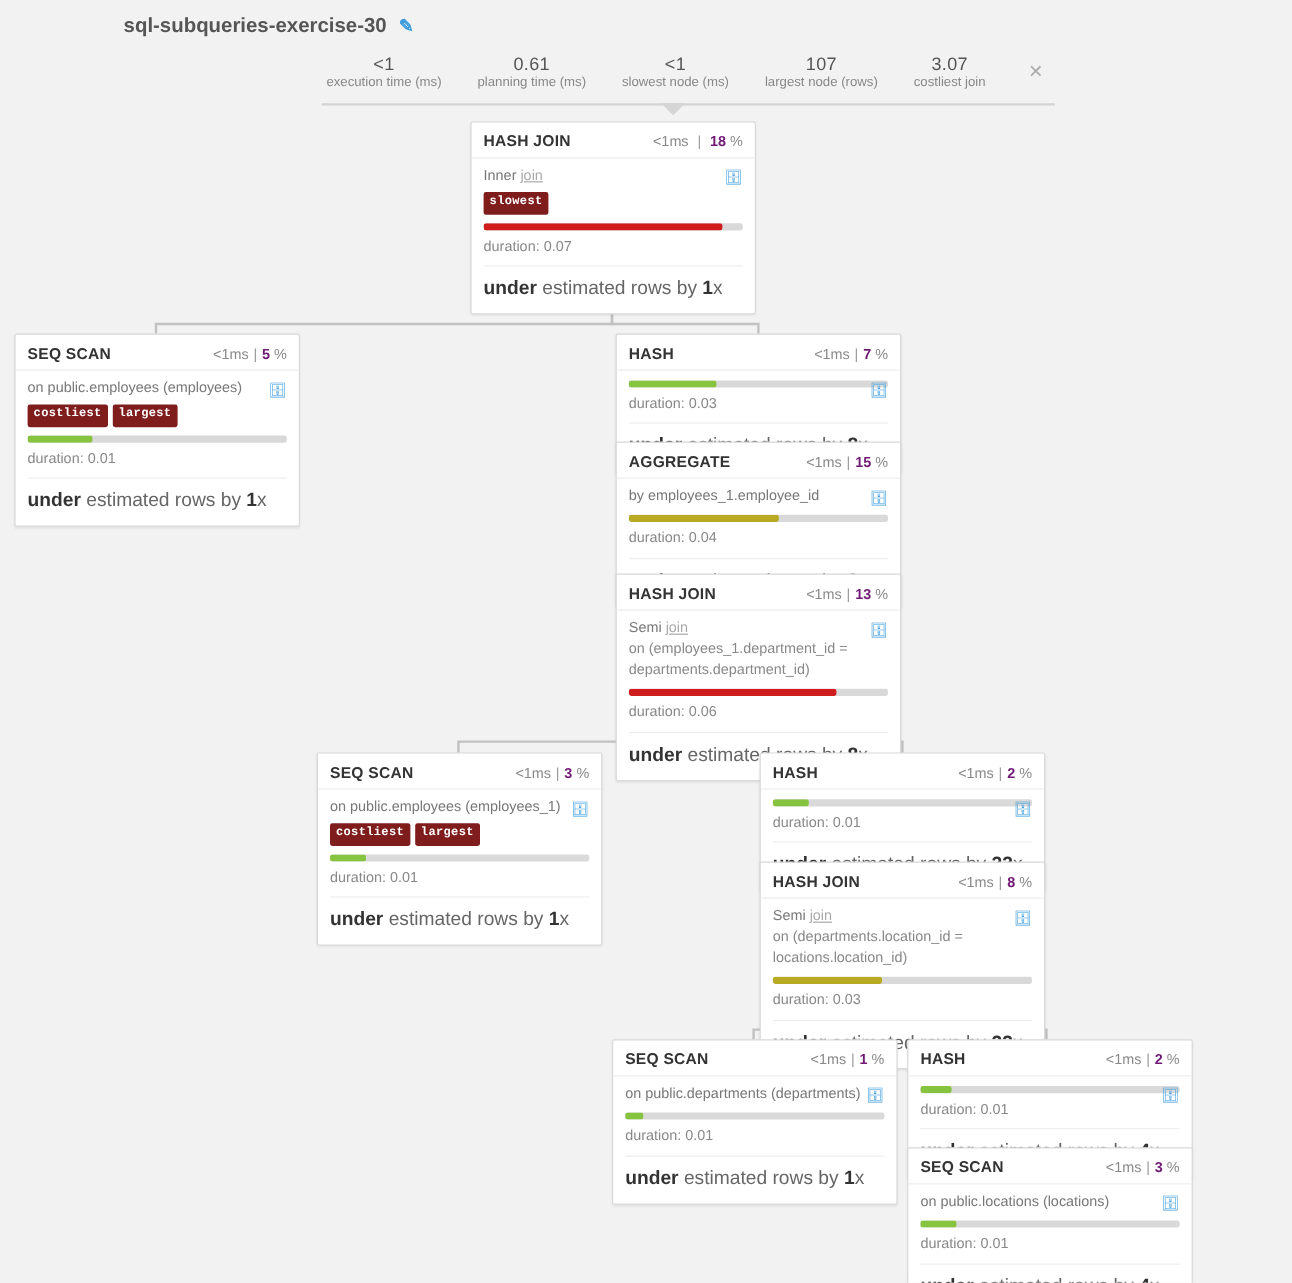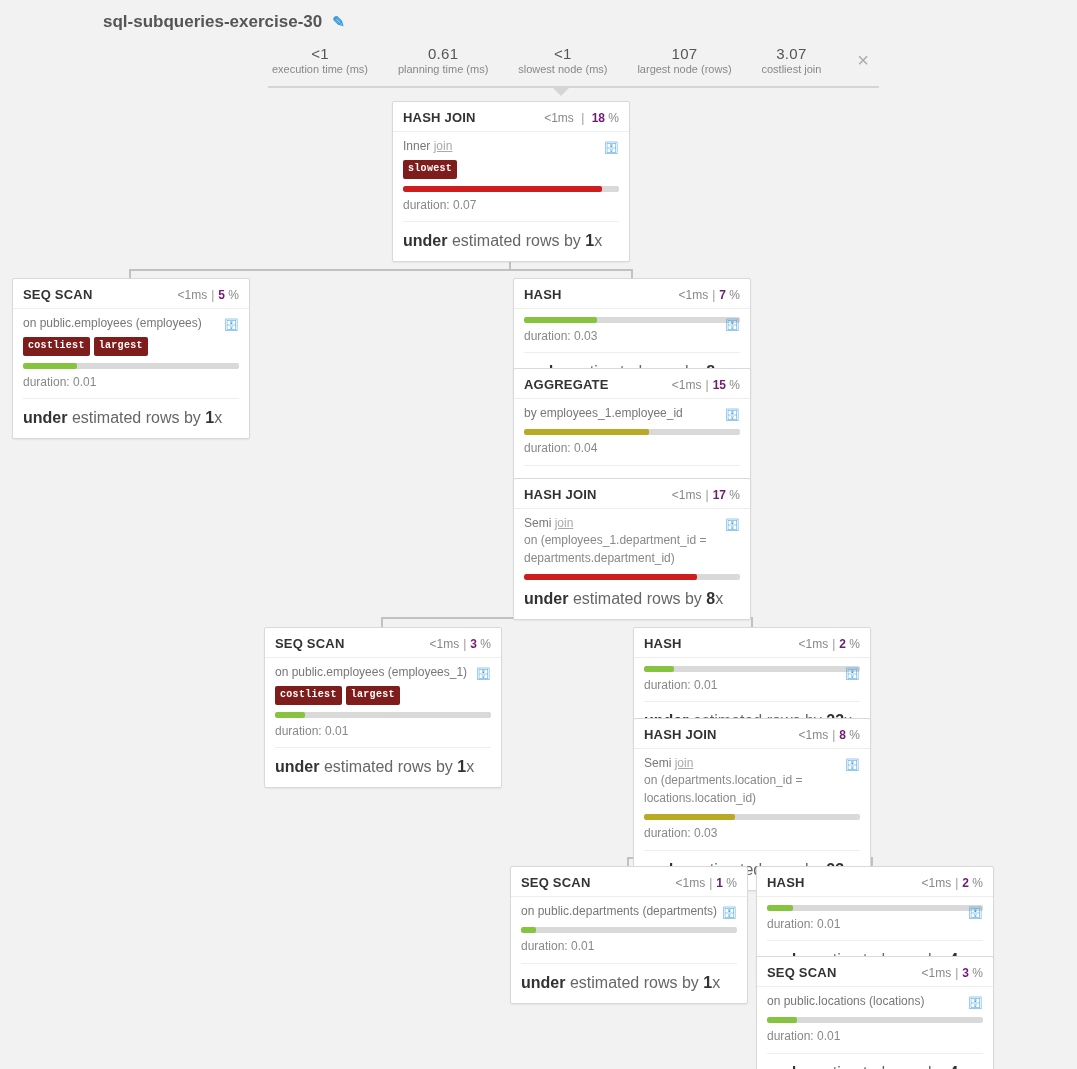--- a/index.html
+++ b/index.html
@@ -175,30 +175,31 @@
       </div>
     <div class="dur-line"><span>duration: </span><span>0.04</span></div>
     <div class="est-line"><b>under</b><span> estimated rows by </span><b><span>8</span></b><span>x</span></div>
   </div>
 </div>
 
 <div class="node" id="n-hashjoin2" style="left:513px; top:478px;">
   <div class="node-header">
     <span class="name">HASH JOIN</span>
     <span class="metrics">
-      <span class="ms"><span>&lt;1</span><span>ms</span></span><span class="sep">|</span><span class="pct">17</span><span class="pctunit"> <span>%</span></span>
+      <span class="ms"><span>&lt;1</span><span>ms</span></span><span class="sep">|</span><span class="pct">13</span><span class="pctunit"> <span>%</span></span>
     </span>
   </div>
   <div class="node-body">
     <span class="db-icon">🗄</span>
     <div class="subline"><span>Semi </span><span class="grey">join</span></div>
     <div class="subline cond">on (employees_1.department_id = departments.department_id)</div>
     <div class="bar-wrap">
         <div class="bar-fill bar-red" style="width:80%"></div>
       </div>
+    <div class="dur-line"><span>duration: </span><span>0.06</span></div>
     <div class="est-line"><b>under</b><span> estimated rows by </span><b><span>8</span></b><span>x</span></div>
   </div>
 </div>
 
 <div class="node" id="n-seqscan2" style="left:264px; top:627px;">
   <div class="node-header">
     <span class="name">SEQ SCAN</span>
     <span class="metrics">
       <span class="ms"><span>&lt;1</span><span>ms</span></span><span class="sep">|</span><span class="pct">3</span><span class="pctunit"> <span>%</span></span>
     </span>

